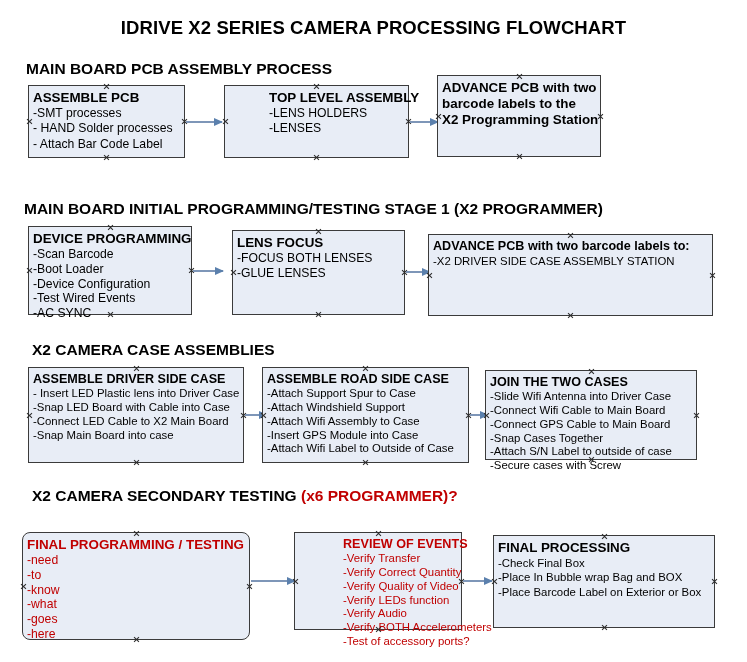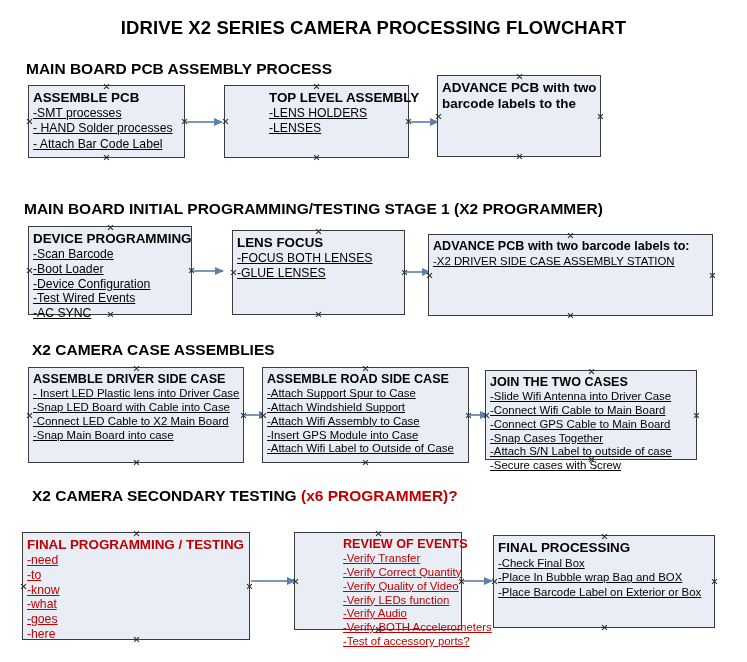--- a/index.html
+++ b/index.html
@@ -54,21 +54,20 @@
     font-weight: bold;
     line-height: 1.18;
     white-space: nowrap;
     color: #000;
   }
   .box .line {
     font-size: 12.2px;
     line-height: 1.285;
     white-space: nowrap;
     color: #000;
-    text-decoration: underline;
   }
   .box.red .hdr, .box.red .line {
     color: #c00000;
   }
   .box .hdr.small {
     font-size: 12.6px;
   }
   .box .line.small {
     font-size: 11.4px;
   }
@@ -145,20 +144,21 @@
     <div class="xh" style="left:50%; top:100%;"></div>
     <div class="xh" style="left:0; top:50%;"></div>
     <div class="xh" style="left:100%; top:50%;"></div>
   </div>
 
   <div class="conn" style="left:410px; top:121px; width:28px;"></div>
 
   <div class="box" style="left:437px; top:75px; width:164px; height:82px;">
     <div class="hdr">ADVANCE PCB with two</div>
     <div class="hdr">barcode labels to the</div>
+    <div class="hdr"> X2 Programming Station</div>
     <div class="xh" style="left:50%; top:0;"></div>
     <div class="xh" style="left:50%; top:100%;"></div>
     <div class="xh" style="left:0; top:50%;"></div>
     <div class="xh" style="left:100%; top:50%;"></div>
   </div>
 
   <div class="section-header" style="left:24px; top:200px;">
     <span>MAIN BOARD INITIAL PROGRAMMING/TESTING STAGE 1 (X2 PROGRAMMER)</span>
   </div>
 
@@ -242,21 +242,21 @@
     <div class="xh" style="left:50%; top:0;"></div>
     <div class="xh" style="left:50%; top:100%;"></div>
     <div class="xh" style="left:0; top:50%;"></div>
     <div class="xh" style="left:100%; top:50%;"></div>
   </div>
 
   <div class="section-header" style="left:32px; top:487px;">
     <span>X2 CAMERA SECONDARY TESTING </span><span class="accent">(x6 PROGRAMMER)?</span>
   </div>
 
-  <div class="box red" style="left:22px; top:532px; width:228px; height:108px;">
+  <div class="box red" style="left:22px; top:532px; width:228px; height:108px;border-radius:8px;">
     <div class="hdr">FINAL PROGRAMMING / TESTING</div>
     <div class="line tight">-need</div>
     <div class="line tight">-to</div>
     <div class="line tight">-know</div>
     <div class="line tight">-what</div>
     <div class="line tight">-goes</div>
     <div class="line tight">-here</div>
     <div class="xh" style="left:50%; top:0;"></div>
     <div class="xh" style="left:50%; top:100%;"></div>
     <div class="xh" style="left:0; top:50%;"></div>

